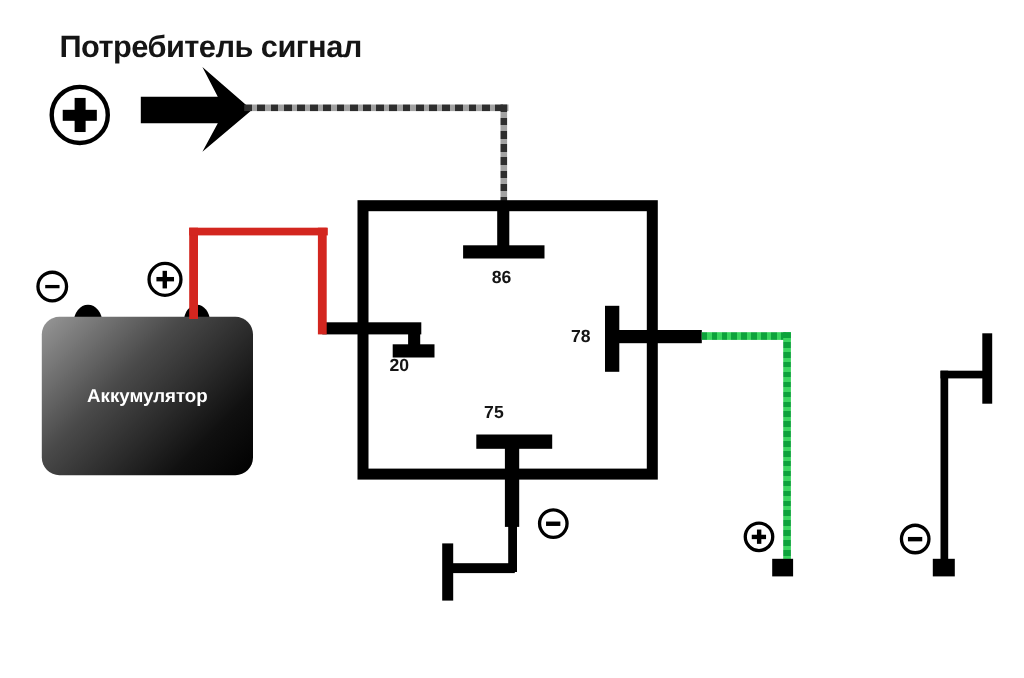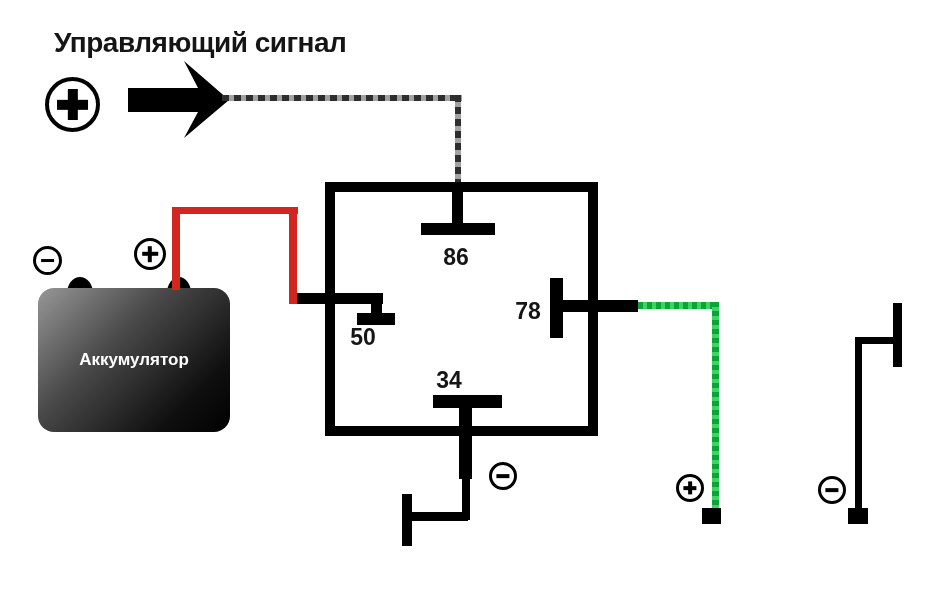--- a/index.html
+++ b/index.html
@@ -4,21 +4,21 @@
 <style>
   html,body{margin:0;padding:0;background:#fff;}
   .stage{
     position:relative;width:931px;height:616px;background:#ffffff;overflow:hidden;
     font-family:"Liberation Sans","DejaVu Sans",sans-serif;
   }
   .abs{position:absolute;}
   .wire{position:absolute;background:#000;}
   .lbl{position:absolute;font-weight:bold;color:#151515;}
   .title{font-size:28px;letter-spacing:-0.5px;}
-  .term-lbl{font-size:23px;transform:translateX(-50%);}
+  .term-lbl{font-size:16px;transform:translateX(-50%);}
   
   .sym{position:absolute;box-sizing:border-box;border:3px solid #000;border-radius:50%;background:#fff;}
   .sym::before{content:"";position:absolute;left:50%;top:50%;transform:translate(-50%,-50%);
     width:60%;height:17%;background:#000;}
   .sym.plus::after{content:"";position:absolute;left:50%;top:50%;transform:translate(-50%,-50%);
     width:17%;height:60%;background:#000;}
   .sym.big{border-width:4px;}
   .sym.big::before{width:68%;height:22%;}
   .sym.big::after{width:22%;height:68%;}
   
@@ -42,45 +42,45 @@
   .consumer{position:absolute;left:672px;top:523px;width:233px;height:90px;background:#000;
     display:flex;align-items:center;justify-content:center;}
   .consumer .lbl-in{color:#fff;font-weight:bold;font-size:37px;}
   .stub{position:absolute;background:#000;}
 </style>
 </head>
 <body>
 
 <div class="stage">
 
-  <div class="lbl title abs" style="left:54px;top:27px;">Управляющий сигнал</div>
+  <div class="lbl title abs" style="left:54px;top:27px;">Потребитель сигнал</div>
   <div class="sym plus big" style="left:45px;top:77px;width:55px;height:55px;"></div>
   <svg class="abs" style="left:126px;top:58px;" width="104" height="82" viewBox="0 0 104 82">
     <polygon points="2,30 72,30 58,3 103,42 58,80 72,54 2,54" fill="#000"></polygon>
   </svg>
 
   <div class="wire ctrl-h" style="left:222px;top:95px;width:240px;height:6px;"></div>
   <div class="wire ctrl-v" style="left:455px;top:95px;width:6px;height:90px;"></div>
 
   <div class="relay"></div>
 
   <div class="wire" style="left:452px;top:190px;width:11px;height:39px;"></div>
   <div class="wire" style="left:421px;top:223px;width:74px;height:12px;"></div>
   <div class="lbl term-lbl" style="left:456px;top:244px;">86</div>
 
   <div class="wire" style="left:293px;top:293px;width:90px;height:11px;"></div>
   <div class="wire" style="left:371px;top:297px;width:11px;height:19px;"></div>
   <div class="wire" style="left:357px;top:313px;width:38px;height:12px;"></div>
-  <div class="lbl term-lbl" style="left:363px;top:324px;">50</div>
+  <div class="lbl term-lbl" style="left:363px;top:324px;">20</div>
 
   <div class="wire" style="left:550px;top:278px;width:13px;height:60px;"></div>
   <div class="wire" style="left:557px;top:300px;width:81px;height:12px;"></div>
   <div class="lbl term-lbl" style="left:528px;top:298px;">78</div>
 
-  <div class="lbl term-lbl" style="left:449px;top:367px;">34</div>
+  <div class="lbl term-lbl" style="left:449px;top:367px;">75</div>
   <div class="wire" style="left:433px;top:395px;width:69px;height:13px;"></div>
   <div class="wire" style="left:459px;top:405px;width:13px;height:74px;"></div>
   <div class="wire" style="left:462px;top:478px;width:8px;height:42px;"></div>
   <div class="wire" style="left:408px;top:512px;width:60px;height:9px;"></div>
   <div class="wire" style="left:402px;top:494px;width:10px;height:52px;"></div>
   <div class="sym" style="left:489px;top:462px;width:28px;height:28px;"></div>
 
   <div class="wire load-h" style="left:638px;top:302px;width:81px;height:7px;"></div>
   <div class="wire load-v" style="left:712px;top:302px;width:7px;height:208px;"></div>
 

